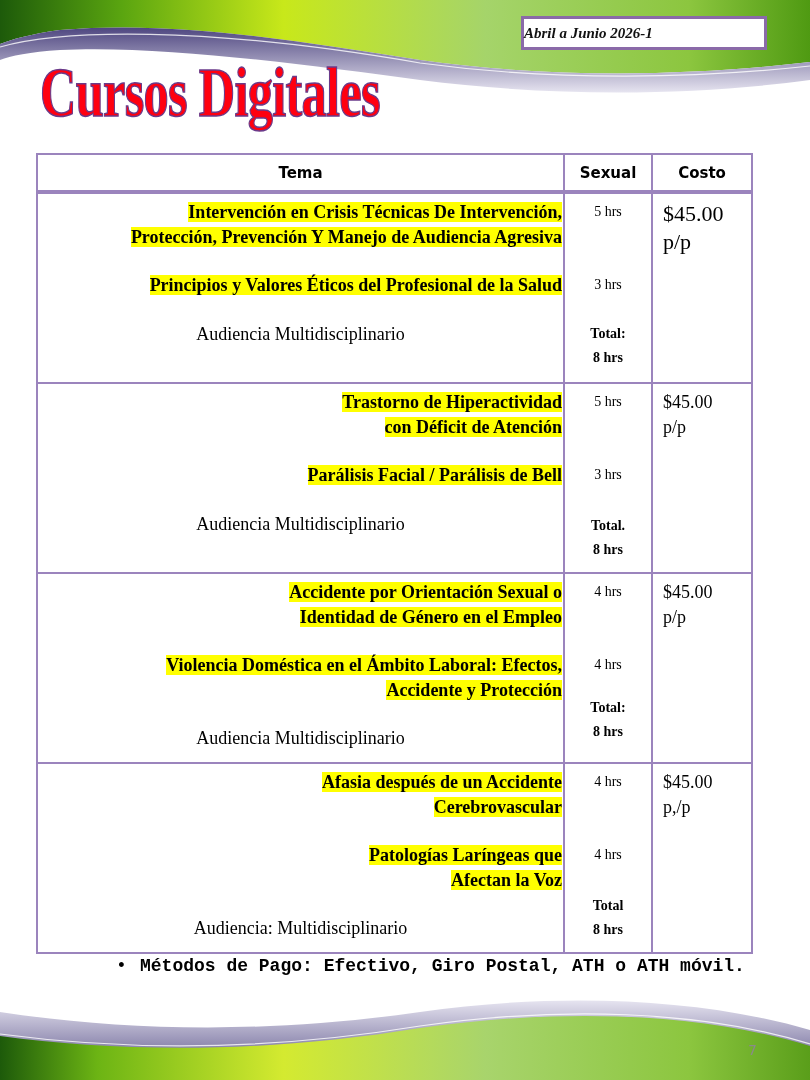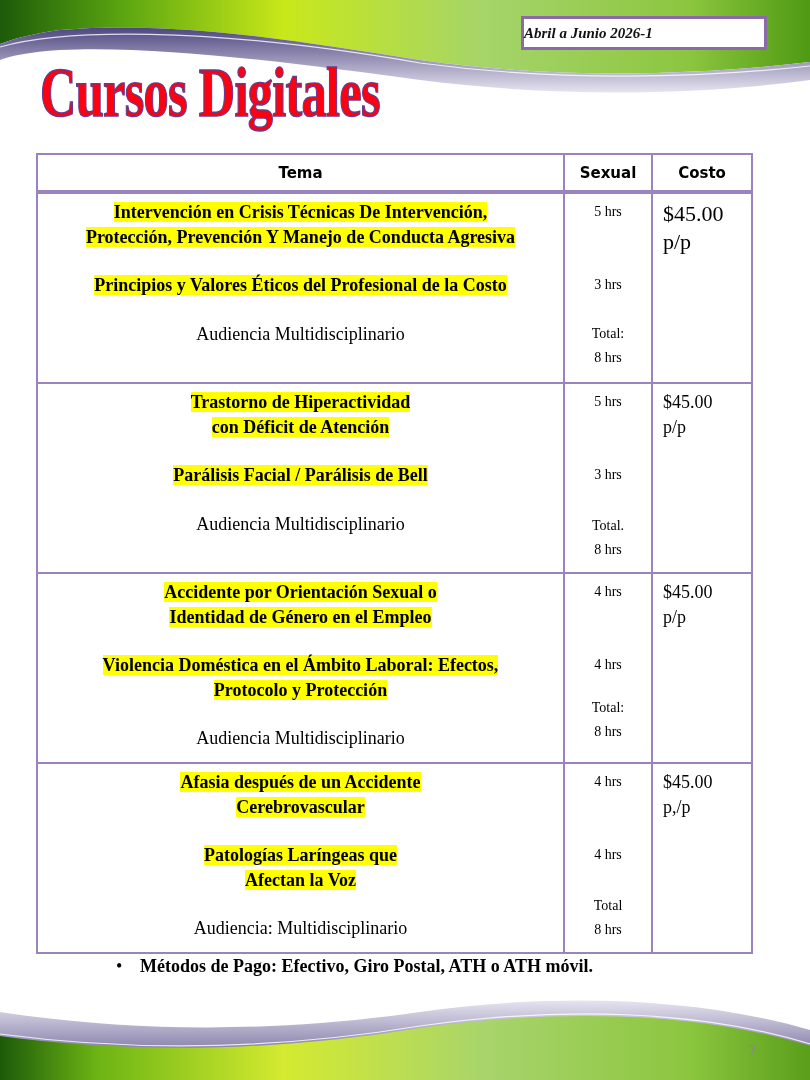--- a/index.html
+++ b/index.html
@@ -42,35 +42,35 @@
     font-family: "DejaVu Sans", sans-serif; font-weight: bold;
     font-size: 15px; height: 33px; vertical-align: middle; text-align: center;
   }
   table.courses thead tr { border-bottom: 4px solid #9b84bd; }
   col.c-tema { width: 527px; }
   col.c-horas { width: 88px; }
   col.c-costo { width: 100px; }
 
   .tema-cell { text-align: center; font-size: 18px; line-height: 24.5px; padding-top: 6px !important; }
   .hl { background: #ffff00; font-weight: bold; }
-  .course-block { margin-bottom: 24px; }
+  .course-block { margin-bottom: 24px; text-align: right; }
   .audience { font-weight: normal; }
   .horas-cell { text-align: center; font-size: 14px; line-height: 24.5px; padding-top: 6px !important; }
-  .horas-cell .total { font-weight: normal; }
+  .horas-cell .total { font-weight: bold; }
   .costo-cell { font-size: 18px; line-height: 24.5px; padding: 6px 0 0 10px !important; font-family: Liberation Serif, serif; }
   .costo-first { font-size: 22px; line-height: 28px; }
 
   .row1 td { height: 181px; }
   .row2 td { height: 181px; }
   .row3 td { height: 181px; }
   .row4 td { height: 181px; margin-top: 12px; }
 
   .notes {
     position: absolute; left: 116px; top: 954px; margin: 0; padding: 0; list-style: none;
-    font-family: Liberation Serif, serif; font-weight: bold; font-size: 18px; color: #000;
+    font-family: Liberation Mono, monospace; font-weight: bold; font-size: 18px; color: #000;
   }
   .notes li { line-height: 24px; }
   .notes li::before { content: "•"; display: inline-block; width: 24px; font-weight: normal; }
 
   .page-num {
     position: absolute; left: 748px; top: 1042px;
     font-family: "DejaVu Sans", sans-serif; font-size: 14px; color: #8a8a8a;
   }
 </style>
 </head>
@@ -116,24 +116,24 @@
       <th>Sexual</th>
       <th>Costo</th>
     </tr>
   </thead>
   <tbody>
 
     <tr class="row1">
       <td class="tema-cell">
         <div class="course-block">
           <span class="hl">Intervención en Crisis Técnicas De Intervención,</span><br>
-          <span class="hl">Protección, Prevención Y Manejo de Conducta Agresiva</span>
-        </div>
-        <div class="course-block">
-          <span class="hl">Principios y Valores Éticos del Profesional de la Costo</span>
+          <span class="hl">Protección, Prevención Y Manejo de Audiencia Agresiva</span>
+        </div>
+        <div class="course-block">
+          <span class="hl">Principios y Valores Éticos del Profesional de la Salud</span>
         </div>
         <div class="audience">Audiencia Multidisciplinario</div>
       </td>
       <td class="horas-cell">
         <div>5 hrs</div>
         <div style="height:24.5px"></div>
           <div style="height:24px"></div>
         <div>3 hrs</div>
         <div style="height:24px"></div>
         <div class="total">Total:</div>
@@ -172,21 +172,21 @@
     </tr>
 
     <tr class="row3">
       <td class="tema-cell">
         <div class="course-block">
           <span class="hl">Accidente por Orientación Sexual o</span><br>
           <span class="hl">Identidad de Género en el Empleo</span>
         </div>
         <div class="course-block">
           <span class="hl">Violencia Doméstica en el Ámbito Laboral: Efectos,</span><br>
-          <span class="hl">Protocolo y Protección</span>
+          <span class="hl">Accidente y Protección</span>
         </div>
         <div class="audience">Audiencia Multidisciplinario</div>
       </td>
       <td class="horas-cell">
         <div>4 hrs</div>
         <div style="height:24.5px"></div>
           <div style="height:24px"></div>
         <div>4 hrs</div>
         <div style="height:18px"></div>
         <div class="total">Total:</div>

